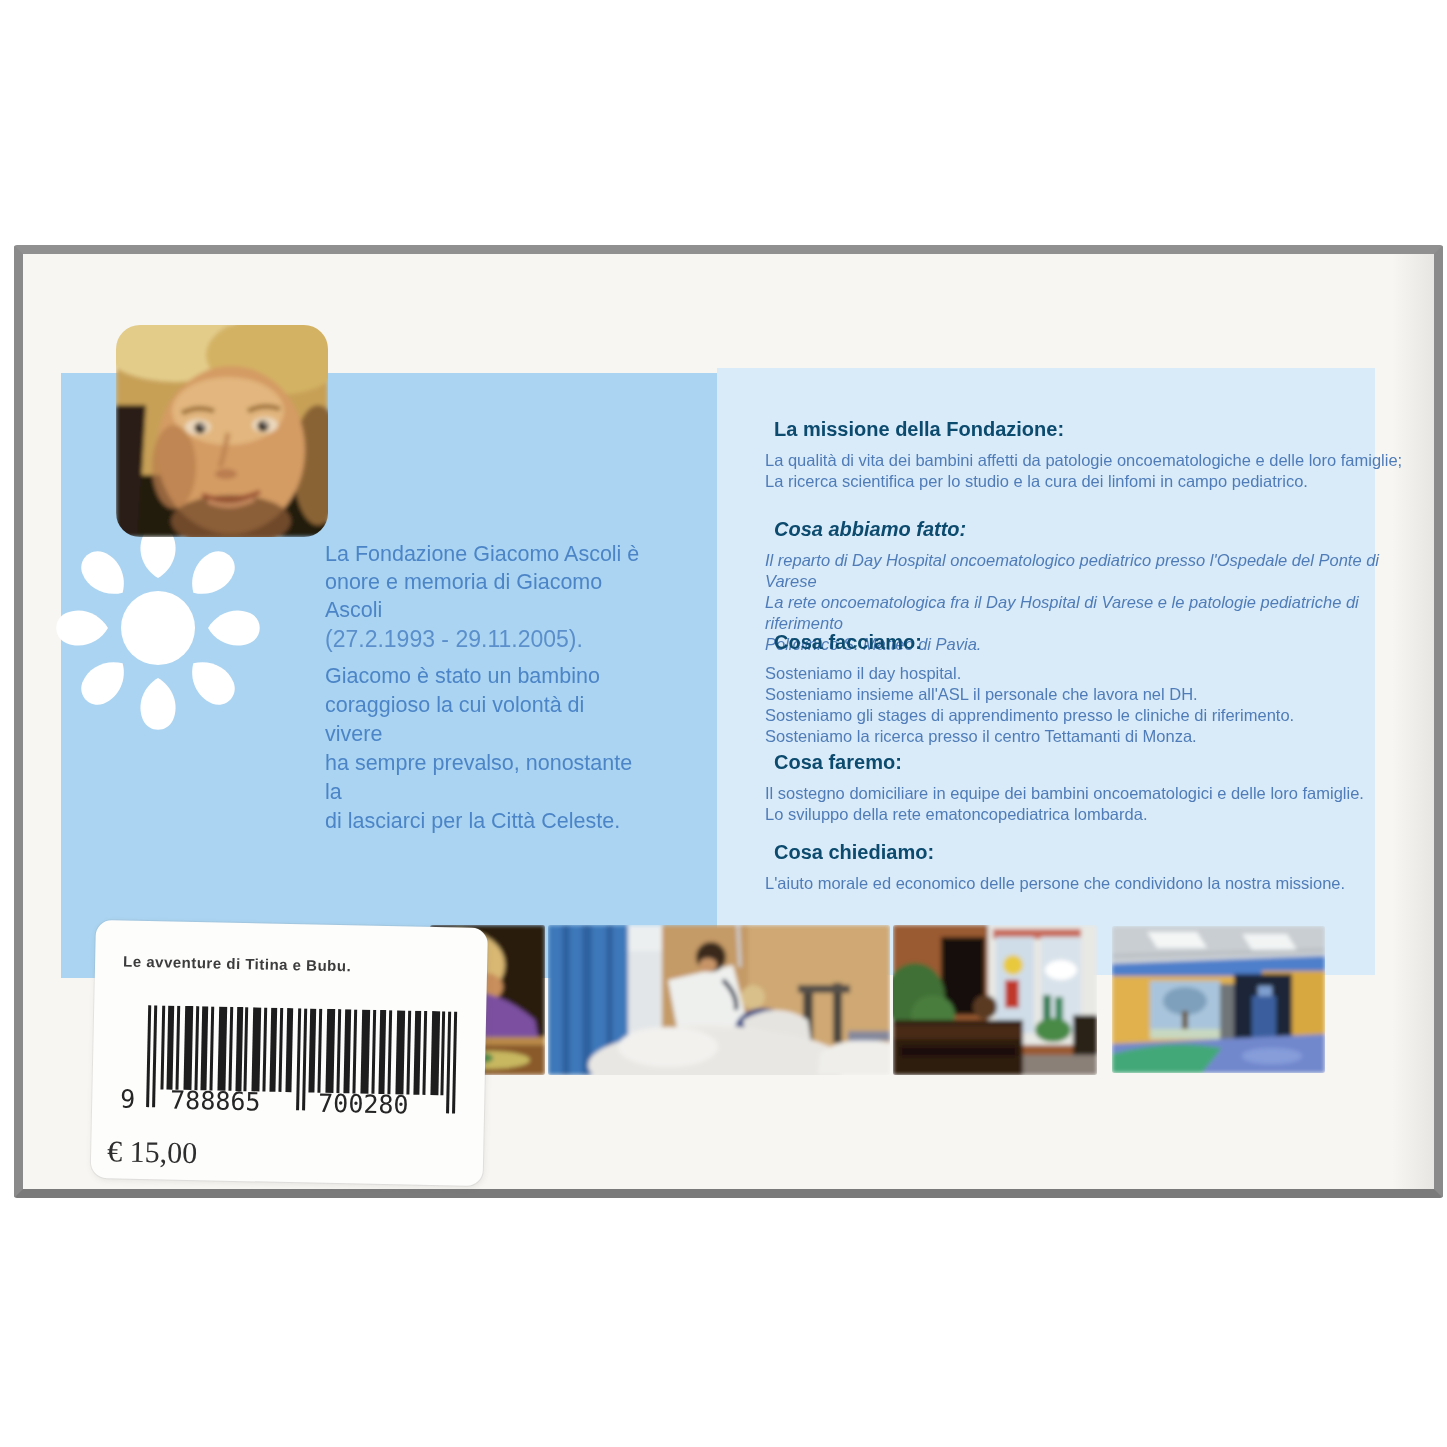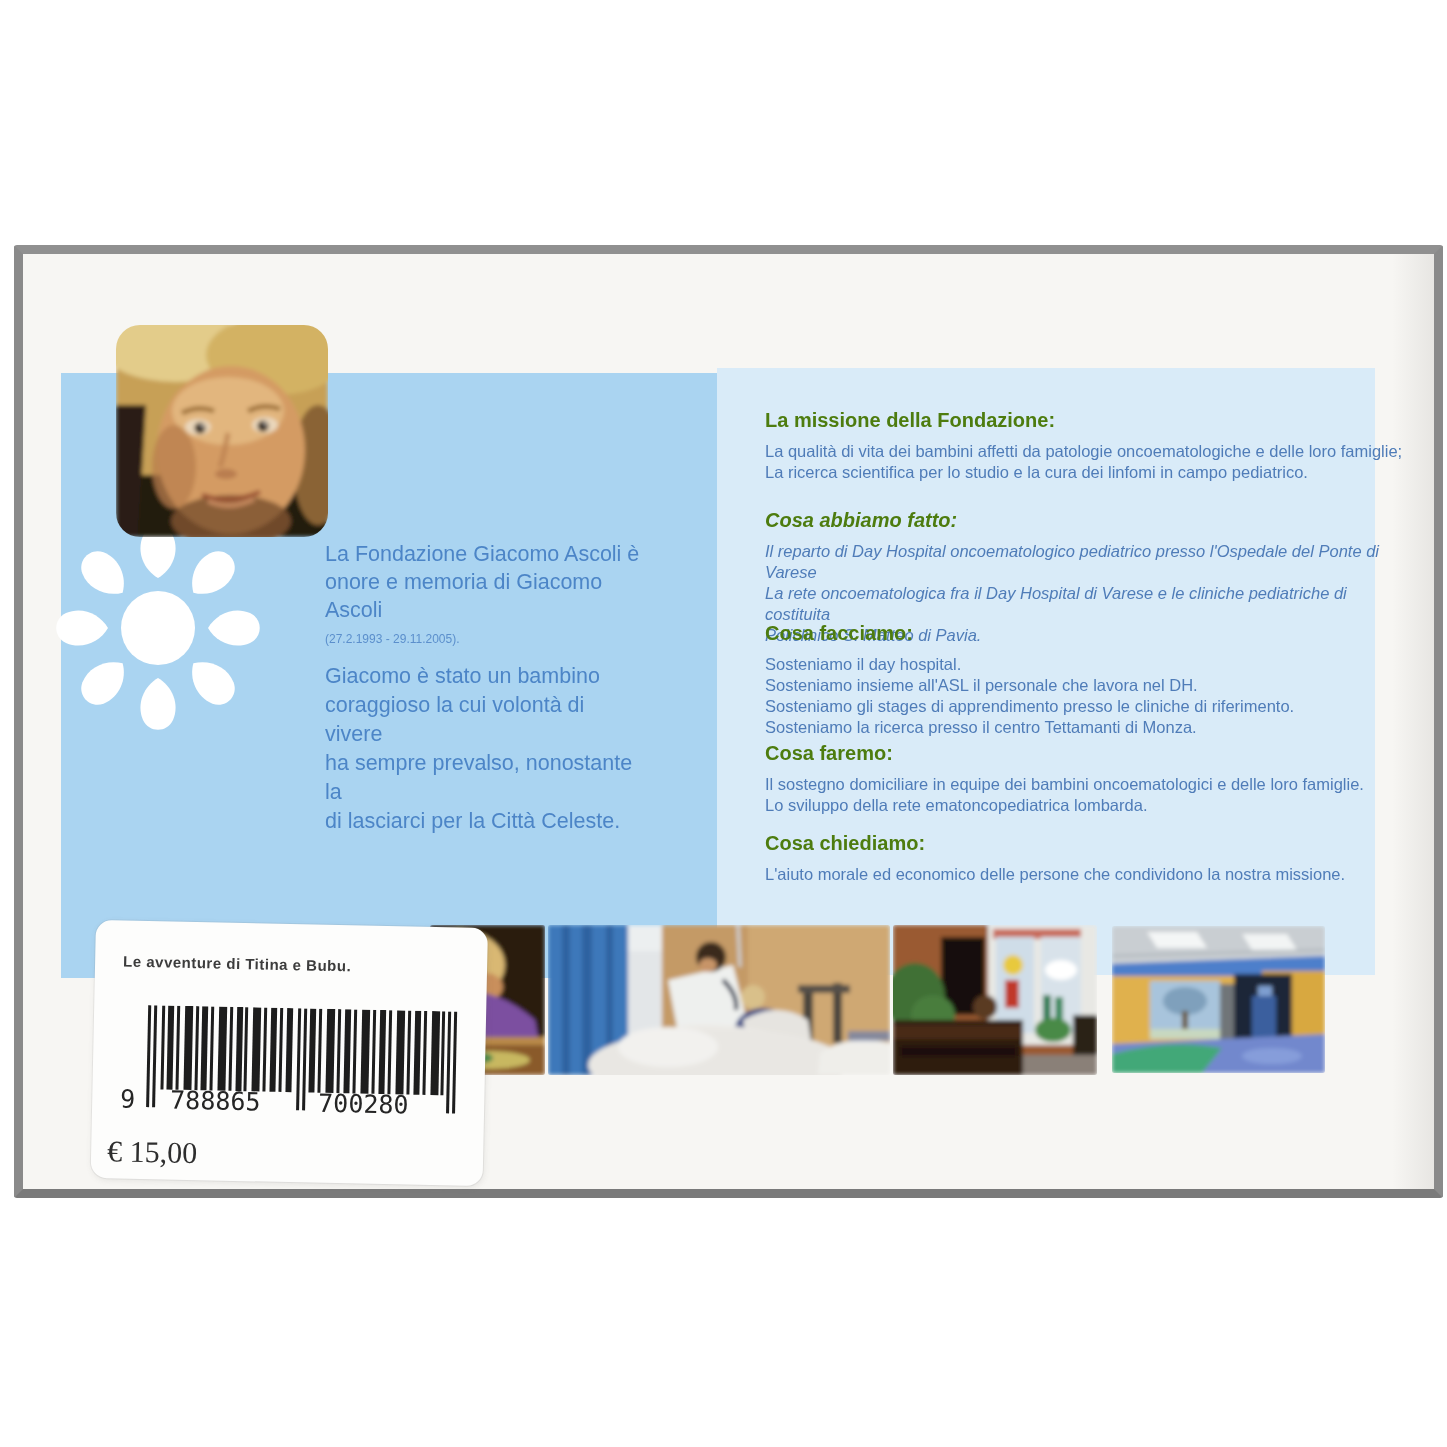--- a/index.html
+++ b/index.html
@@ -11,24 +11,24 @@
   .edge-shade{position:absolute;right:0;top:0;width:42px;height:100%;
         background:linear-gradient(to right,rgba(0,0,0,0),rgba(90,85,80,0.10));}
   .panel-left{position:absolute;left:38px;top:119px;width:656px;height:605px;background:#aad4f1;}
   .panel-right{position:absolute;left:694px;top:114px;width:658px;height:607px;background:#d9ebf8;}
   .boy-photo{position:absolute;left:93px;top:71px;width:212px;height:212px;border-radius:24px;
         overflow:hidden;z-index:3;}
   .flower{position:absolute;left:30px;top:269px;width:210px;height:210px;z-index:2;}
   .left-par{position:absolute;left:302px;width:320px;color:#4c85c7;font-size:21.5px;line-height:28px;z-index:3;}
   .p1{top:286px;}
   .p2{top:408px;line-height:29px;}
-  .dates{font-size:12px;line-height:26px;margin-top:2px;color:#5b8fcc;}
+  .dates{font-size:23px;line-height:26px;margin-top:2px;color:#5b8fcc;}
   .sections{position:absolute;left:742px;top:154px;width:640px;z-index:3;}
   .sec{position:absolute;left:0;width:640px;}
-  .sec h3{margin:0;font-size:20px;line-height:24px;font-weight:bold;color:#4d7c0f;}
+  .sec h3{margin:9px;font-size:20px;line-height:24px;font-weight:bold;color:#0c4a6e;}
   .sec .lines{margin-top:9px;font-size:16.5px;line-height:21px;color:#4f7cb8;}
   .s1{top:0;} .s2{top:100px;font-style:italic;} .s3{top:213px;} .s4{top:333px;} .s5{top:423px;}
   .photo{position:absolute;overflow:hidden;z-index:2;border-radius:2px;}
   .photo svg{display:block;}
   .photo1{left:407px;top:671px;width:115px;height:150px;}
   .photo2{left:525px;top:671px;width:342px;height:150px;}
   .photo3{left:870px;top:671px;width:204px;height:150px;}
   .photo4{left:1089px;top:672px;width:213px;height:147px;}
   .sticker{position:absolute;left:73px;top:666px;width:392px;height:258px;background:#fdfdfc;
         border-radius:16px;z-index:4;transform:rotate(1.2deg);transform-origin:top left;
@@ -121,21 +121,21 @@
         <h3>La missione della Fondazione:</h3>
         <div class="lines">
           <div>La qualità di vita dei bambini affetti da patologie oncoematologiche e delle loro famiglie;</div>
           <div>La ricerca scientifica per lo studio e la cura dei linfomi in campo pediatrico.</div>
         </div>
       </section>
       <section class="sec s2">
         <h3>Cosa abbiamo fatto:</h3>
         <div class="lines">
           <div>Il reparto di Day Hospital oncoematologico pediatrico presso l'Ospedale del Ponte di Varese</div>
-          <div>La rete oncoematologica fra il Day Hospital di Varese e le cliniche pediatriche di costituita</div>
+          <div>La rete oncoematologica fra il Day Hospital di Varese e le patologie pediatriche di riferimento</div>
           <div>Policlinico S. Matteo di Pavia.</div>
         </div>
       </section>
       <section class="sec s3">
         <h3>Cosa facciamo:</h3>
         <div class="lines">
           <div>Sosteniamo il day hospital.</div>
           <div>Sosteniamo insieme all'ASL il personale che lavora nel DH.</div>
           <div>Sosteniamo gli stages di apprendimento presso le cliniche di riferimento.</div>
           <div>Sosteniamo la ricerca presso il centro Tettamanti di Monza.</div>

